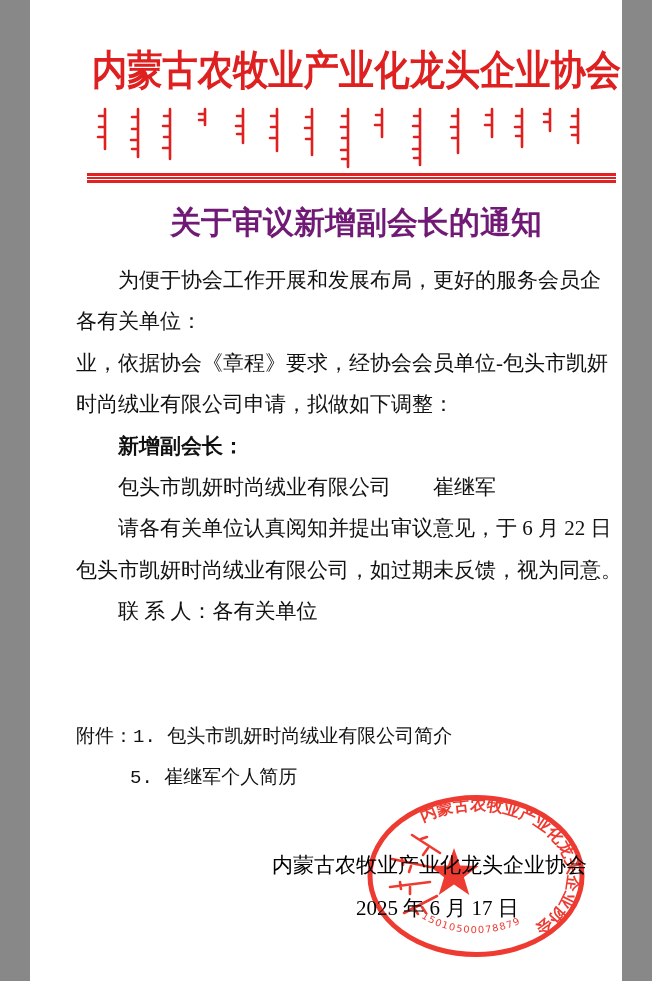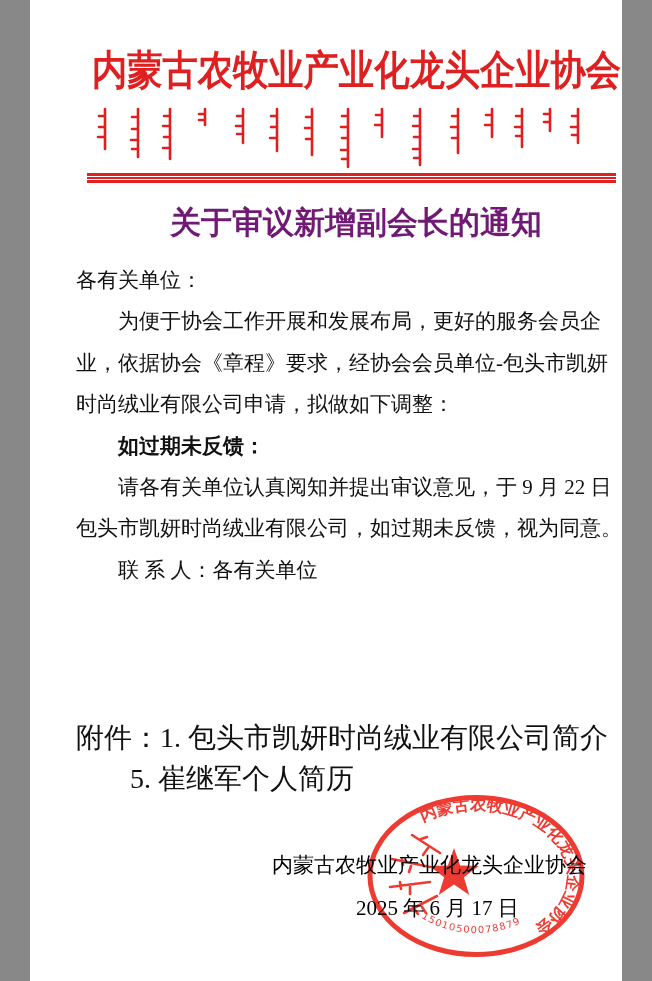--- a/index.html
+++ b/index.html
@@ -33,21 +33,21 @@
   }
   .body-block {
     position:absolute; left:46px; top:260px; width:566px;
     font-size:21px; line-height:41.4px;
   }
   .body-line { white-space:nowrap; }
   .indent { padding-left:42px; }
   .bold { font-weight:bold; }
   .attach-block {
     position:absolute; left:46px; top:717px; width:566px;
-    font-size:28px; line-height:41.4px;
+    font-size:19px; line-height:41.4px;font-family:Liberation Mono, monospace;
   }
   .attach-line2 { padding-left:54px; }
   .sig-org {
     position:absolute; left:242px; top:851px; font-size:21px; line-height:28px;
     white-space:nowrap; color:#000;
   }
   .sig-date {
     position:absolute; left:326px; top:894px; font-size:21px; line-height:28px;
     white-space:nowrap; color:#000;
   }
@@ -84,26 +84,27 @@
          M436 3 v38 M430 10 h6 M436 21 h-7 M430 30 h6
          M464 3 v22 M458 8 h6 M464 16 h-6
          M492 3 v34 M486 10 h6 M492 21 h-7 M486 29 h6"></path>
   </svg>
 
   <div class="red-rule"></div>
 
   <div class="doc-title">关于审议新增副会长的通知</div>
 
   <div class="body-block">
+    <div class="body-line indent">为便于协会工作开展和发展布局，更好的服务会员企</div>
     <div class="body-line">各有关单位：</div>
-    <div class="body-line indent">为便于协会工作开展和发展布局，更好的服务会员企</div>
     <div class="body-line">业，依据协会《章程》要求，经协会会员单位-包头市凯妍</div>
     <div class="body-line">时尚绒业有限公司申请，拟做如下调整：</div>
-    <div class="body-line indent bold">如过期未反馈：</div>
-    <div class="body-line indent">请各有关单位认真阅知并提出审议意见，于 9 月 22 日</div>
+    <div class="body-line indent bold">新增副会长：</div>
+    <div class="body-line indent">包头市凯妍时尚绒业有限公司　　崔继军</div>
+    <div class="body-line indent">请各有关单位认真阅知并提出审议意见，于 6 月 22 日</div>
     <div class="body-line">包头市凯妍时尚绒业有限公司，如过期未反馈，视为同意。</div>
     <div class="body-line indent">联 系 人：各有关单位</div>
   </div>
 
   <div class="attach-block">
     <div class="body-line">附件：1. 包头市凯妍时尚绒业有限公司简介</div>
     <div class="body-line attach-line2">5. 崔继军个人简历</div>
   </div>
 
   <div class="sig-org">内蒙古农牧业产业化龙头企业协会</div>

